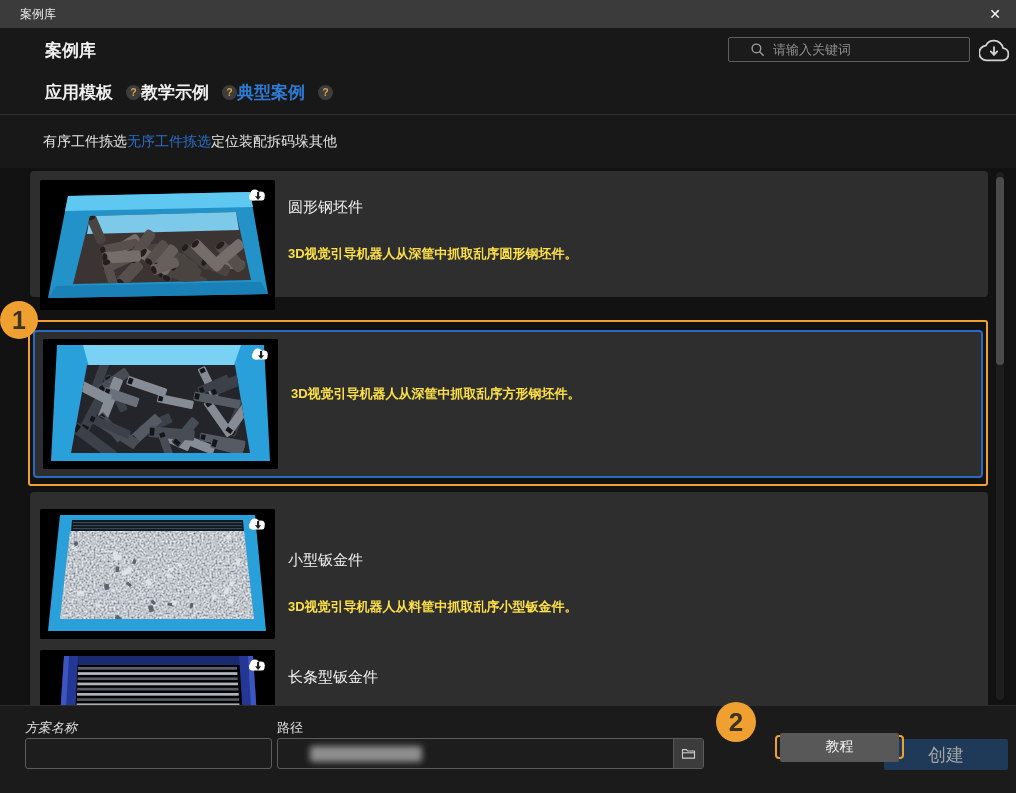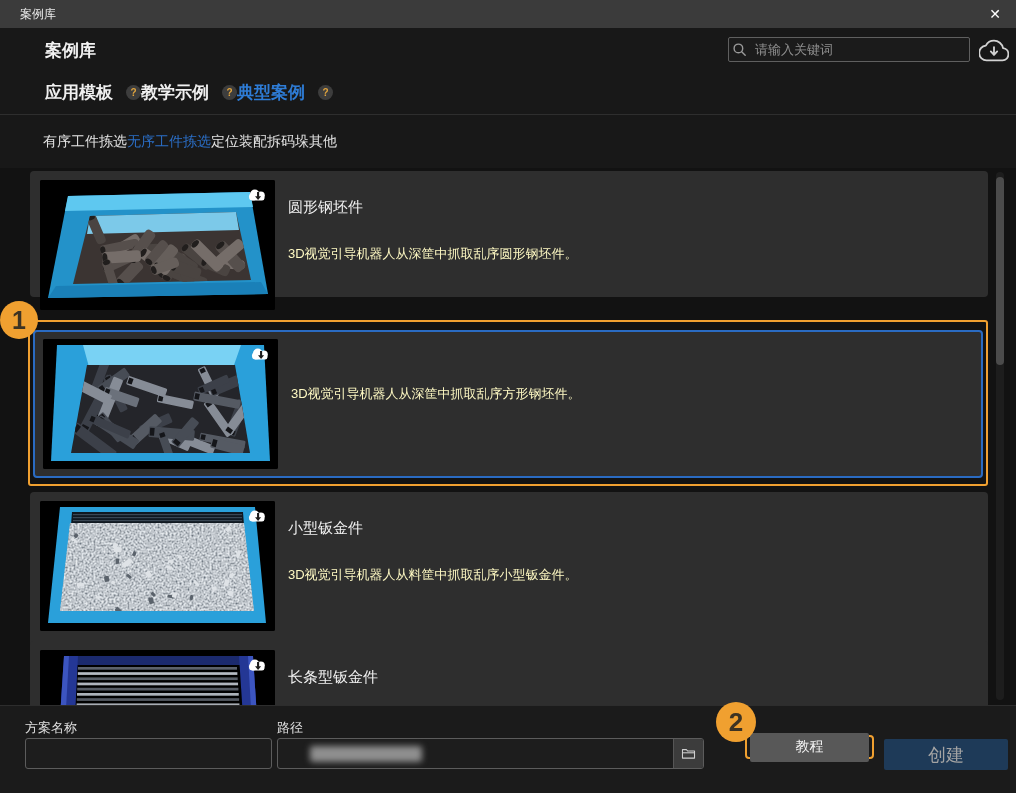--- a/index.html
+++ b/index.html
@@ -9,63 +9,63 @@
     font-family:"Liberation Sans","DejaVu Sans",sans-serif;
     -webkit-font-smoothing:antialiased;
   }
   
   .titlebar{position:absolute;left:0;top:0;width:1016px;height:28px;background:#3b3b3b;display:flex;align-items:center;}
   .titlebar .wt{margin-left:20px;font-size:12px;color:#ececec;}
   .close{position:absolute;right:6px;top:0;width:30px;height:28px;display:flex;align-items:center;justify-content:center;color:#ffffff;font-size:14px;cursor:pointer;}
   
   .header{position:absolute;left:0;top:28px;width:1016px;height:87px;background:#181818;border-bottom:1px solid #2e2e2e;box-sizing:border-box;}
   .heading{position:absolute;left:45px;top:11px;font-size:17px;font-weight:bold;color:#f2f2f2;}
-  .search{position:absolute;left:728px;top:9px;width:242px;height:25px;border:1px solid #5f5f5f;border-radius:2px;background:#1b1b1b;display:flex;align-items:center;box-sizing:border-box;padding:0 3px;gap:6px;}
+  .search{position:absolute;left:728px;top:9px;width:242px;height:25px;border:1px solid #5f5f5f;border-radius:2px;background:#1b1b1b;display:flex;align-items:center;box-sizing:border-box;padding:0 21px;gap:6px;}
   .search input{flex:1;background:transparent;border:none;outline:none;color:#dddddd;font-size:13px;min-width:0;}
   .search input::placeholder{color:#8f8f8f;}
   .cloudbtn{position:absolute;left:979px;top:9px;width:30px;height:27px;cursor:pointer;}
   .tabs{position:absolute;left:45px;top:53px;display:flex;}
   .tab{display:flex;align-items:center;gap:13px;cursor:pointer;}
   .tab-label{font-size:17px;font-weight:bold;color:#f0f0f0;}
   .tab.selected .tab-label{color:#2e7cd6;}
   .help{width:15px;height:15px;border-radius:50%;background:#3d3d3d;color:#e0a43e;font-size:10px;font-weight:bold;display:flex;align-items:center;justify-content:center;}
   
   .subtabs{position:absolute;left:0;top:115px;width:1016px;height:53px;background:#181818;display:flex;align-items:center;padding-left:43px;box-sizing:border-box;}
   .subtab{font-size:14px;color:#e3e3e3;cursor:pointer;white-space:nowrap;}
   .subtab.selected{color:#2b6fc8;}
   
   .list{position:absolute;left:0;top:168px;width:1016px;height:537px;background:#121212;overflow:hidden;}
   .card{position:absolute;left:30px;width:958px;background:#2e2e2e;border-radius:4px;display:flex;padding:9px 10px;box-sizing:border-box;cursor:pointer;}
   #card0{top:3px;height:126px;}
   #card1{left:33px;top:162px;width:950px;height:148px;border:2px solid #2a6bc2;padding:7px 8px;}
-  #card2{top:324px;height:164px;}
+  #card2{top:324px;height:164px;align-items:center;}
   #card3{top:473px;height:142px;}
   .thumb{width:235px;height:130px;background:#000;border-radius:2px;position:relative;flex:none;overflow:hidden;}
   .thumb svg.art{position:absolute;left:0;top:0;width:100%;height:100%;}
   .dl{position:absolute;right:5px;top:4px;width:24px;height:24px;cursor:pointer;}
   .info{margin-left:13px;padding-top:18px;min-width:0;}
   .card-title{font-size:15px;color:#f2f2f2;}
-  .card-desc{font-size:13px;color:#fef9c3;margin-top:28px;}
+  .card-desc{font-size:13px;color:#fde047;margin-top:28px;font-weight:bold;}
   .annotation-box{position:absolute;left:28px;top:152px;width:960px;height:166px;border:2px solid #f0a030;border-radius:3px;box-sizing:border-box;pointer-events:none;z-index:20;}
   .badge{position:absolute;border-radius:50%;background:#f0a030;color:#3d3323;font-weight:bold;display:flex;align-items:center;justify-content:center;z-index:50;}
   #badge1{left:0px;top:133px;width:38px;height:38px;font-size:25px;}
   #badge2{left:716px;top:702px;width:40px;height:40px;font-size:26px;}
   .scroll-track{position:absolute;right:12px;top:4px;width:8px;height:528px;background:#1d1d1d;border-radius:4px;}
   .scroll-thumb{position:absolute;left:0;top:5px;width:8px;height:188px;background:#4b4b4b;border-radius:4px;}
   
   .footer{position:absolute;left:0;top:705px;width:1016px;height:88px;background:#1b1b1b;border-top:1px solid #2d2d2d;box-sizing:border-box;}
   .flabel{position:absolute;font-size:13px;color:#e0e0e0;}
-  #nameLabel{left:25px;top:13px;}
+  #nameLabel{left:25px;top:13px;font-style:italic;}
   #pathLabel{left:277px;top:13px;}
   .ftext{position:absolute;top:32px;height:31px;background:#1d1d1d;border:1px solid #5c5c5c;border-radius:3px;box-sizing:border-box;}
   #nameInput{left:25px;width:247px;color:#dddddd;font-size:13px;padding:0 8px;outline:none;}
   #pathInput{left:277px;width:427px;display:flex;align-items:center;}
   .blur-blob{margin-left:32px;width:112px;height:16px;background:#8f8f8f;border-radius:3px;filter:blur(3px);}
   .folder-btn{position:absolute;right:0;top:0;width:29px;height:29px;background:#3c3c3c;border-left:1px solid #565656;display:flex;align-items:center;justify-content:center;border-radius:0 2px 2px 0;cursor:pointer;}
-  .tutorial-wrap{position:absolute;left:745px;top:29px;width:129px;height:24px;border:2px solid #f0a030;border-radius:4px;display:flex;align-items:center;justify-content:center;box-sizing:border-box;z-index:40;}
+  .tutorial-wrap{position:absolute;left:775px;top:29px;width:129px;height:24px;border:2px solid #f0a030;border-radius:4px;display:flex;align-items:center;justify-content:center;box-sizing:border-box;z-index:40;}
   .tutorial-btn{width:119px;height:29px;background:#585858;color:#f5f5f5;font-size:14px;border:none;border-radius:2px;cursor:pointer;font-family:inherit;}
   .create-btn{position:absolute;left:884px;top:33px;width:124px;height:31px;background:#1e3a58;color:#a3a3a3;font-size:18px;border:none;border-radius:2px;cursor:pointer;font-family:Liberation Serif, serif;}
 </style>
 </head>
 <body>
 
 <div>
 
   <div class="titlebar">
     <span class="wt">案例库</span>

